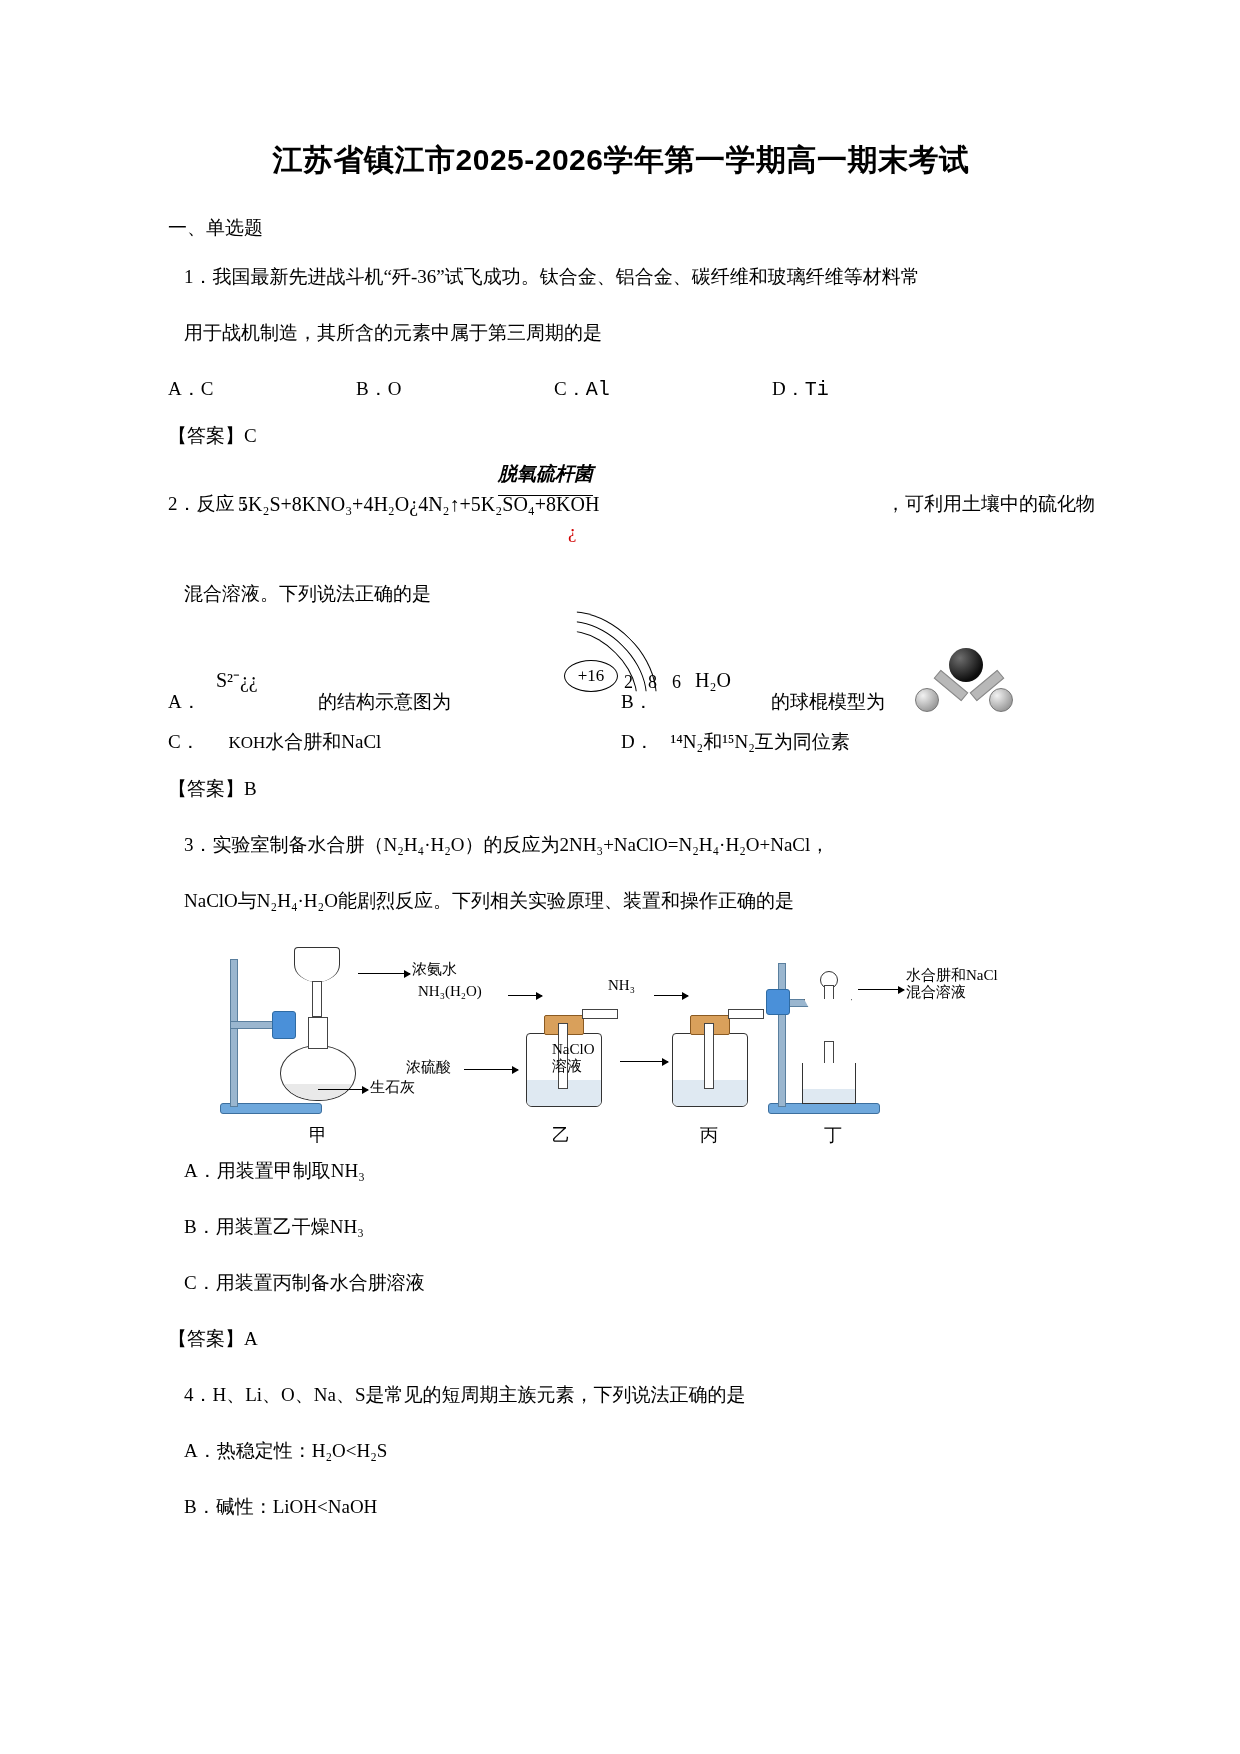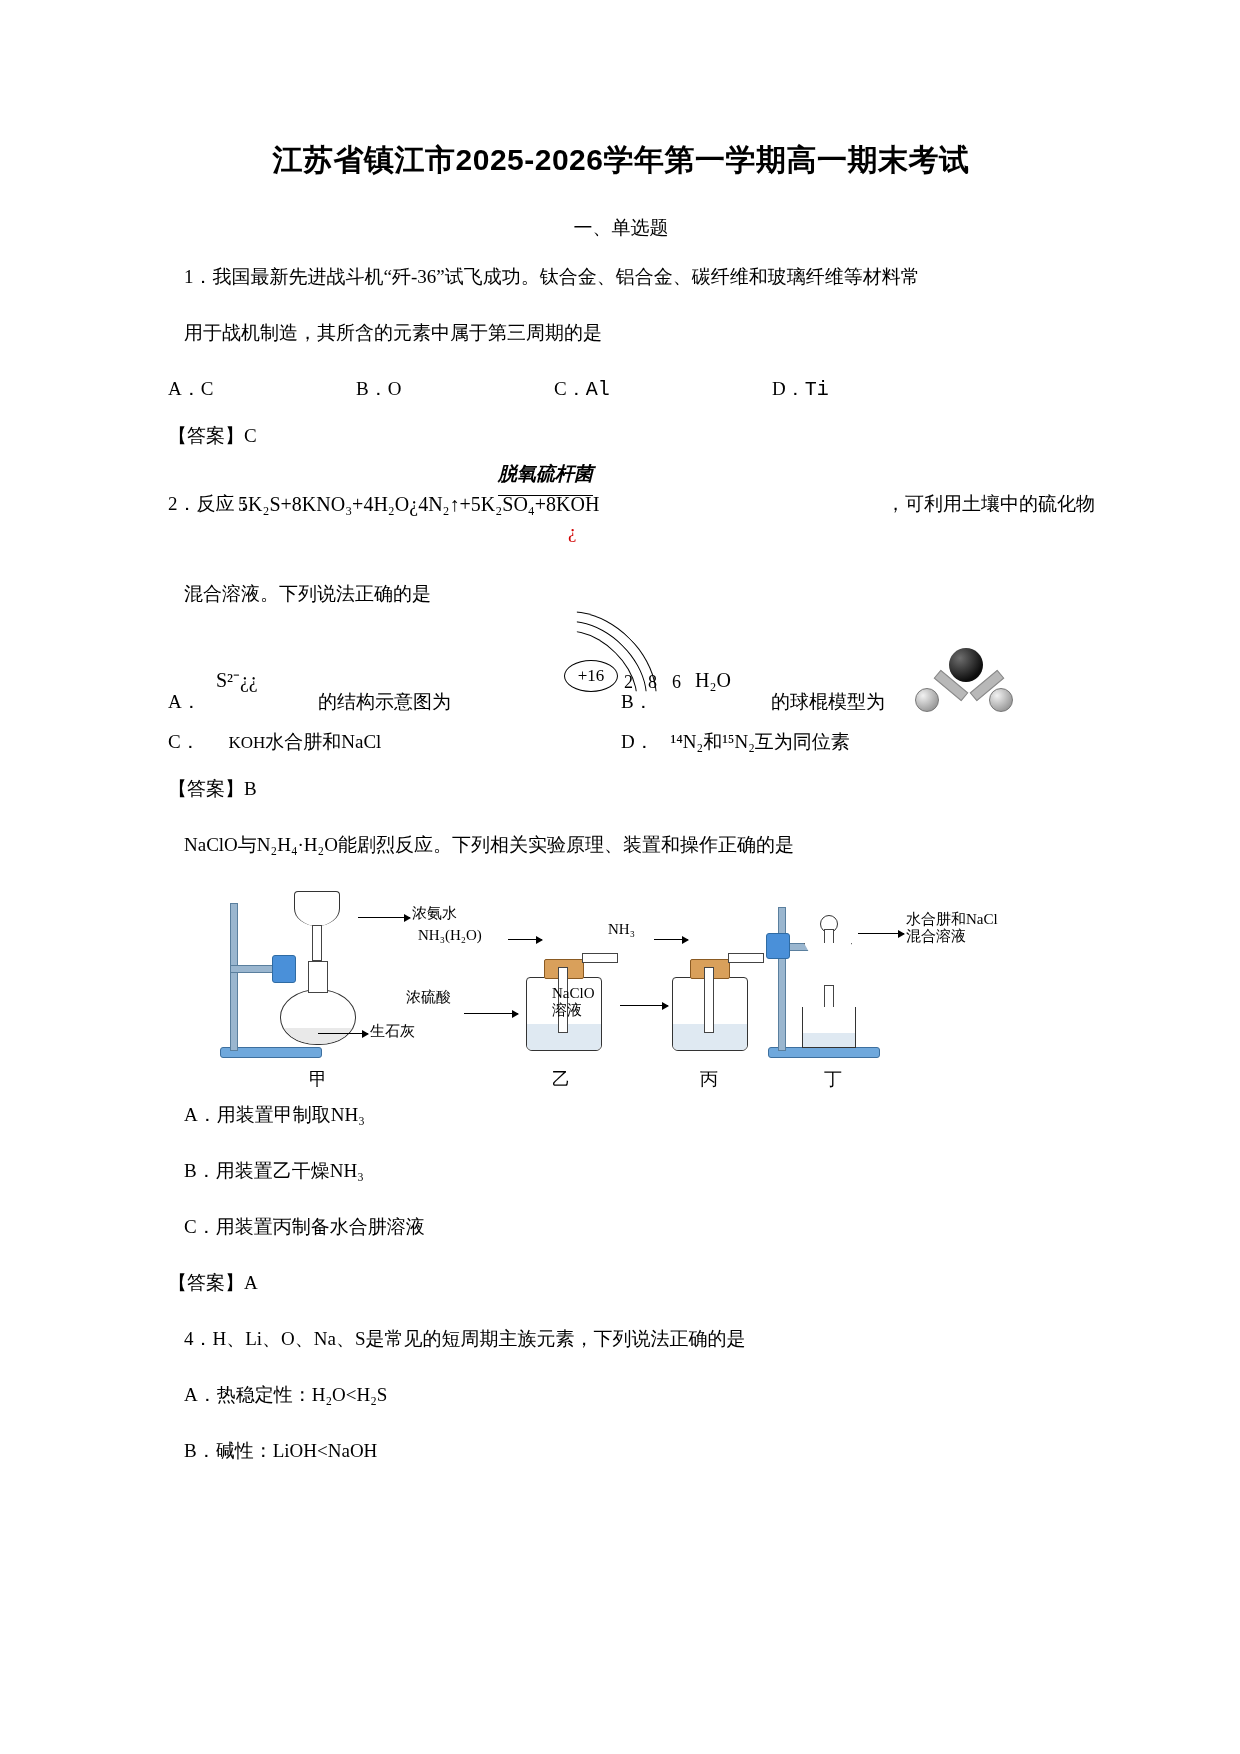--- a/index.html
+++ b/index.html
@@ -33,21 +33,20 @@
     font-weight: bold;
     font-size: 30px;
     text-align: center;
     margin: 0 0 34px 0;
     letter-spacing: 0.5px;
   }
   .sec-title {
     font-size: 19px;
     margin: 0 0 16px 0;
     font-family: "Liberation Serif", serif;
-    text-align: center;
   }
   .q {
     font-size: 19px;
     line-height: 40px;
     margin-bottom: 4px;
   }
   .q-body { margin: 16px; }
   .ans {
     font-size: 19px;
     line-height: 40px;
@@ -364,20 +363,23 @@
         <div class="half">
           <span>D．</span>
           <span style="font-size:19px; margin-left:12px;">¹⁴N₂</span><span>和</span><span style="font-size:19px;">¹⁵N₂</span><span>互为同位素</span>
         </div>
       </div>
 
       <div class="ans">【答案】B</div>
     </div>
 
     <div class="q">
+      <div class="q-body">
+        <span>3．</span><span>实验室制备水合肼（N₂H₄·H₂O）的反应为2NH₃+NaClO=N₂H₄·H₂O+NaCl，</span>
+      </div>
       <div class="q-body">NaClO与N₂H₄·H₂O能剧烈反应。下列相关实验原理、装置和操作正确的是</div>
 
       <div class="figure">
 
         <div class="stand-base" style="left:52px; top:166px; width:100px; height:9px;"></div>
         <div class="rodv" style="left:62px; top:22px; height:146px;"></div>
         <div class="rodh" style="left:62px; top:84px; width:50px;"></div>
         <div style="position:absolute; left:104px; top:74px; width:22px; height:26px; background:#4a90d9; border:1px solid #2f6ba3; border-radius:3px;"></div>
         <div style="position:absolute; left:126px; top:10px; width:0;height:0;border-left:22px solid transparent;border-right:22px solid transparent;border-top:34px solid #fff; box-sizing:border-box;"></div>
         <div style="position:absolute; left:126px; top:10px; width:44px; height:34px; border:1.5px solid #333; border-bottom:none; border-radius:4px 4px 50% 50%;"></div>
@@ -394,21 +396,21 @@
 
         <div class="lbl" style="left:250px; top:46px;">NH₃(H₂O)</div>
         <div class="arrowline" style="left:340px; top:58px; width:34px;"></div>
         <div class="bottle" style="left:358px; top:96px; width:74px; height:72px;">
           <div class="liq"></div>
         </div>
         <div class="neck" style="left:376px; top:78px; width:38px; height:18px;"></div>
         <div class="tube" style="left:390px; top:86px; width:8px; height:64px;"></div>
         <div class="tube" style="left:414px; top:72px; width:34px; height:8px;"></div>
         <div class="arrowline" style="left:296px; top:132px; width:54px;"></div>
-        <div class="lbl" style="left:238px; top:108px;text-align:right;">浓硫酸</div>
+        <div class="lbl" style="left:238px; top:122px;text-align:right;">浓硫酸</div>
         <div class="fig-cap" style="left:348px; top:178px; width:90px;">乙</div>
 
         <div class="lbl" style="left:440px; top:40px;">NH₃</div>
         <div class="arrowline" style="left:486px; top:58px; width:34px;"></div>
         <div class="bottle" style="left:504px; top:96px; width:74px; height:72px;">
           <div class="liq"></div>
         </div>
         <div class="neck" style="left:522px; top:78px; width:38px; height:18px;"></div>
         <div class="tube" style="left:536px; top:86px; width:8px; height:64px;"></div>
         <div class="tube" style="left:560px; top:72px; width:34px; height:8px;"></div>

